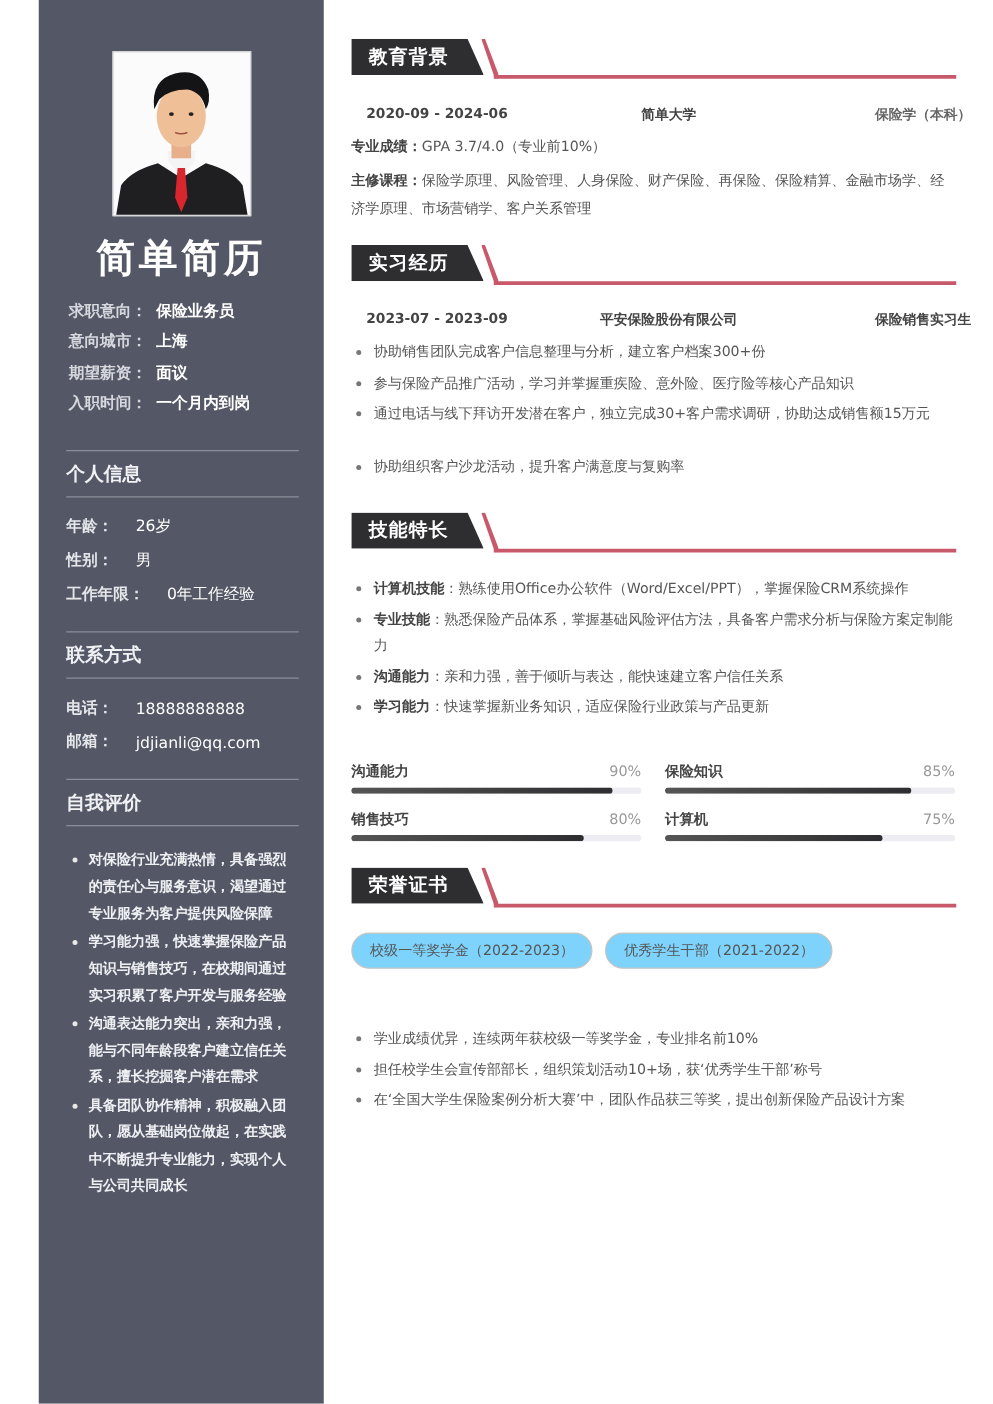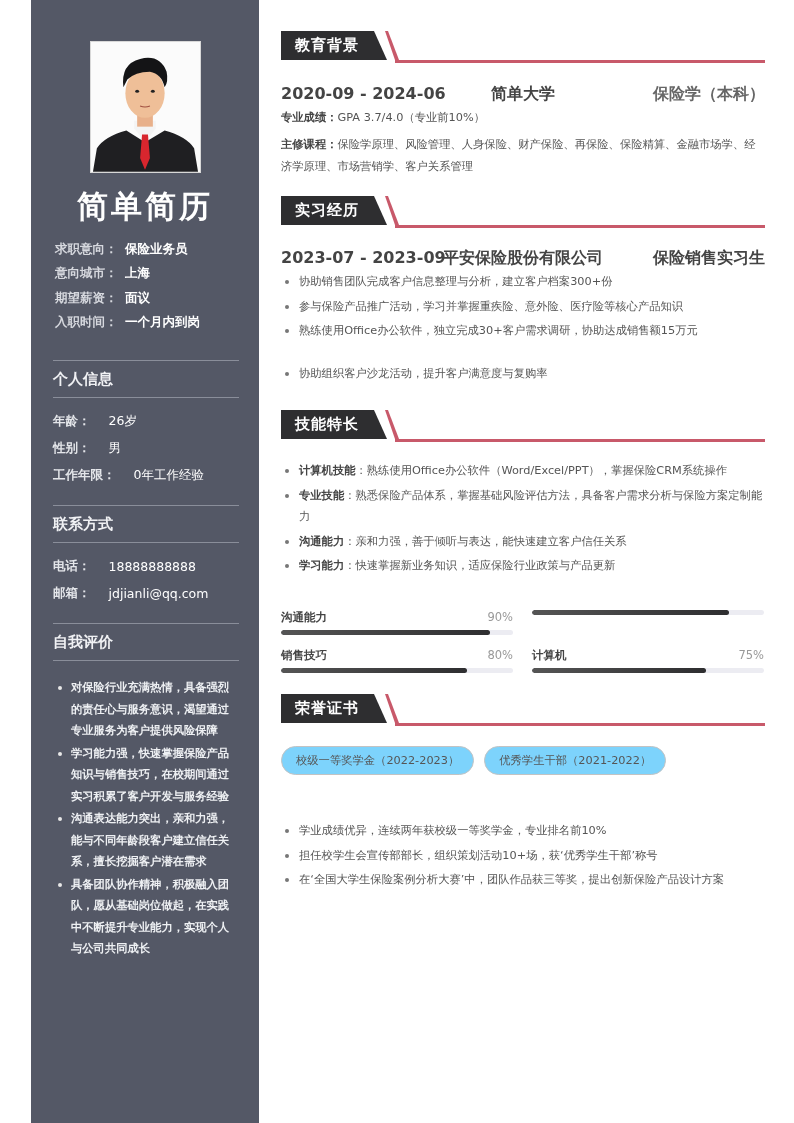--- a/index.html
+++ b/index.html
@@ -50,21 +50,21 @@
     clip-path: polygon(0 0, 93px 0, 106px 29px, 0 29px);
   }
   .sec-head .slash {
     position: absolute; left: 104px; top: 0; width: 14px; height: 32px;
     background: #c8596a; clip-path: polygon(0 0, 3px 0, 14px 29px, 14px 32px, 11px 32px);
   }
   .sec-head .line {
     position: absolute; left: 114px; top: 29px; width: 370px; height: 3px; background: #c8596a;
   }
 
-  .trio { position: absolute; left: 0; width: 484px; display: flex; justify-content: space-between; font-size: 16px; font-weight: bold; color: #444; }
+  .trio { position: absolute; left: 12px; width: 484px; display: flex; justify-content: space-between; font-size: 11px; font-weight: bold; color: #444; }
   .trio .mid { position: absolute; left: 0; width: 100%; text-align: center; pointer-events: none; }
   .trio .right { color: #666; }
   .line-text { position: absolute; left: 0; width: 484px; font-size: 11.3px; line-height: 21.5px; color: #555; }
   .line-text b { color: #444; }
 
   .bullets { position: absolute; left: 0; width: 484px; list-style: none; }
   .bullets li { position: relative; padding-left: 18px; font-size: 11.3px; line-height: 21.5px; color: #555; margin-bottom: 3px; }
   .bullets li::before { content: ""; position: absolute; left: 4px; top: 9px; width: 4px; height: 4px; border-radius: 50%; background: #777; }
   .bullets li b { color: #444; }
 
@@ -191,21 +191,21 @@
     <div class="line"></div>
   </div>
   <div class="trio" style="top:248px;">
     <span>2023-07 - 2023-09</span>
     <span class="mid">平安保险股份有限公司</span>
     <span class="right" style="color:#444;">保险销售实习生</span>
   </div>
   <ul class="bullets" style="top:271px;">
     <li>协助销售团队完成客户信息整理与分析，建立客户档案300+份</li>
     <li>参与保险产品推广活动，学习并掌握重疾险、意外险、医疗险等核心产品知识</li>
-    <li>熟练使用Office办公软件，独立完成30+客户需求调研，协助达成销售额15万元</li>
+    <li>通过电话与线下拜访开发潜在客户，独立完成30+客户需求调研，协助达成销售额15万元</li>
     <li style="margin-top:21px;">协助组织客户沙龙活动，提升客户满意度与复购率</li>
   </ul>
 
   <div class="sec-head" style="top:410px;">
     <div class="tag">技能特长</div>
     <div class="slash"></div>
     <div class="line"></div>
   </div>
   <ul class="bullets" style="top:460px;">
     <li><b>计算机技能</b><span>：熟练使用Office办公软件（Word/Excel/PPT），掌握保险CRM系统操作</span></li>
@@ -218,20 +218,24 @@
     <div class="bar-item">
       <div class="hd">
           <span class="lbl">沟通能力</span>
           <span class="pct">90%</span>
         </div>
       <div class="track">
           <div class="fill" style="width:90%;"></div>
         </div>
     </div>
     <div class="bar-item">
+      <div class="hd">
+          <span class="lbl">保险知识</span>
+          <span class="pct">85%</span>
+        </div>
       <div class="track">
           <div class="fill" style="width:85%;"></div>
         </div>
     </div>
     <div class="bar-item">
       <div class="hd">
           <span class="lbl">销售技巧</span>
           <span class="pct">80%</span>
         </div>
       <div class="track">

